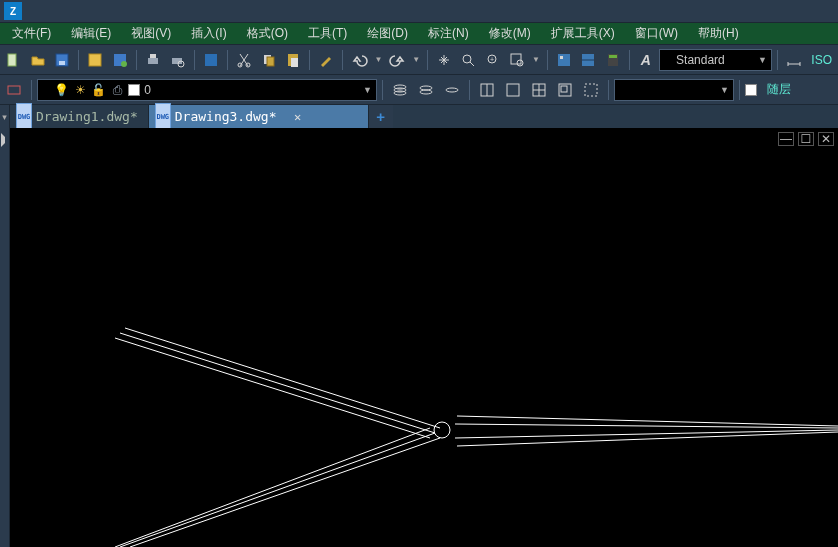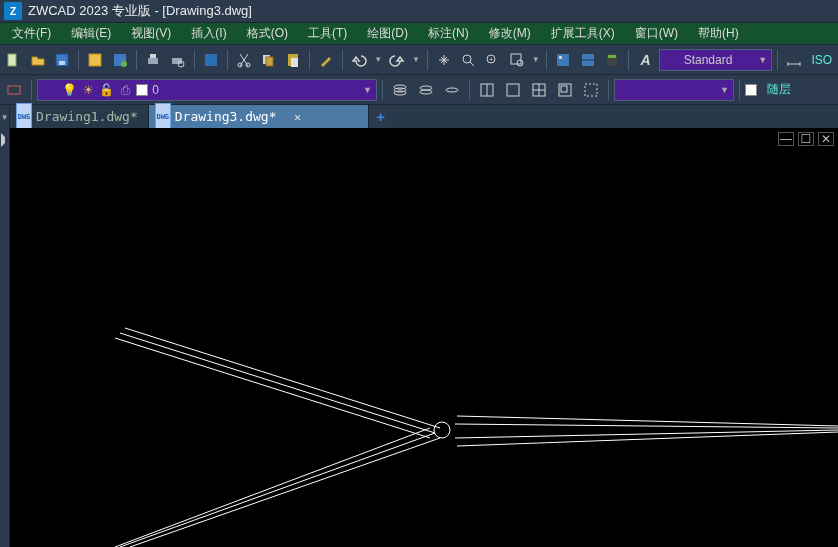--- a/index.html
+++ b/index.html
@@ -57,23 +57,23 @@
     border: 1px solid transparent;
     cursor: pointer;
   }
   .tb-sep {
     width: 1px; height: 20px;
     background: #4a5e75; margin: 0 3px;
   }
   .tb-drop {
     display: flex; align-items: center;
     height: 22px;
-    background: #4c1d95;
+    background: #000000;
     border: 1px solid #4a5e75;
-    padding: 0 4px 0 24px;
+    padding: 0 4px 0 16px;
     color: #c8c8c8;
     min-width: 40px;
   }
   .tb-drop .chev {
     margin-left: auto; font-size: 9px; color: #aaa;
   }
   .tb-txt {
     color: #5eead4;
     padding: 0 4px;
   }
@@ -160,21 +160,20 @@
   svg.drawing circle { stroke: #ffffff; stroke-width: 1; fill: none; }
   
   .ic { width: 16px; height: 16px; }
   .color-swatch { width:12px; height:12px; background:#fff; border:1px solid #888; margin-right:4px;}
 </style>
 </head>
 <body>
 
 <div class="titlebar">
   <div class="logo">Z</div>
-  <div>ZWCAD 2023 专业版 - [Drawing3.dwg]</div>
 </div>
 
 <div class="menubar">
   <div class="menu-item">文件(F)</div>
   <div class="menu-item">编辑(E)</div>
   <div class="menu-item">视图(V)</div>
   <div class="menu-item">插入(I)</div>
   <div class="menu-item">格式(O)</div>
   <div class="menu-item">工具(T)</div>
   <div class="menu-item">绘图(D)</div>

